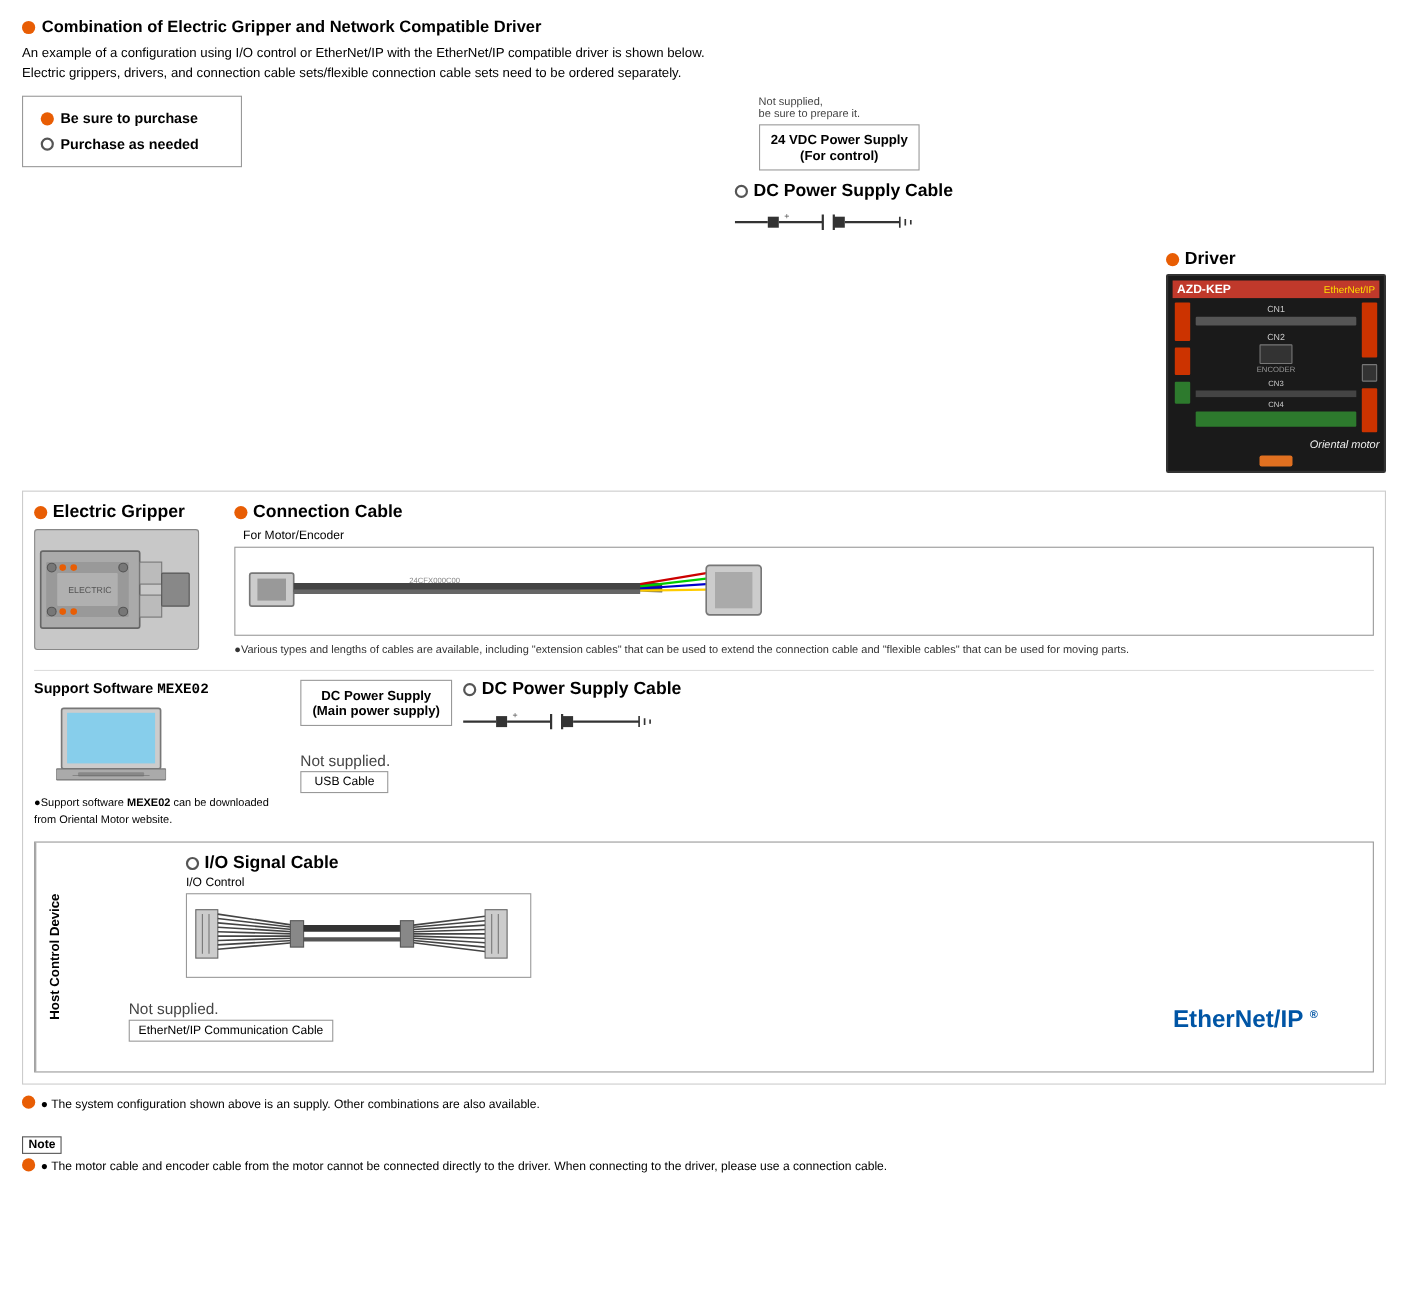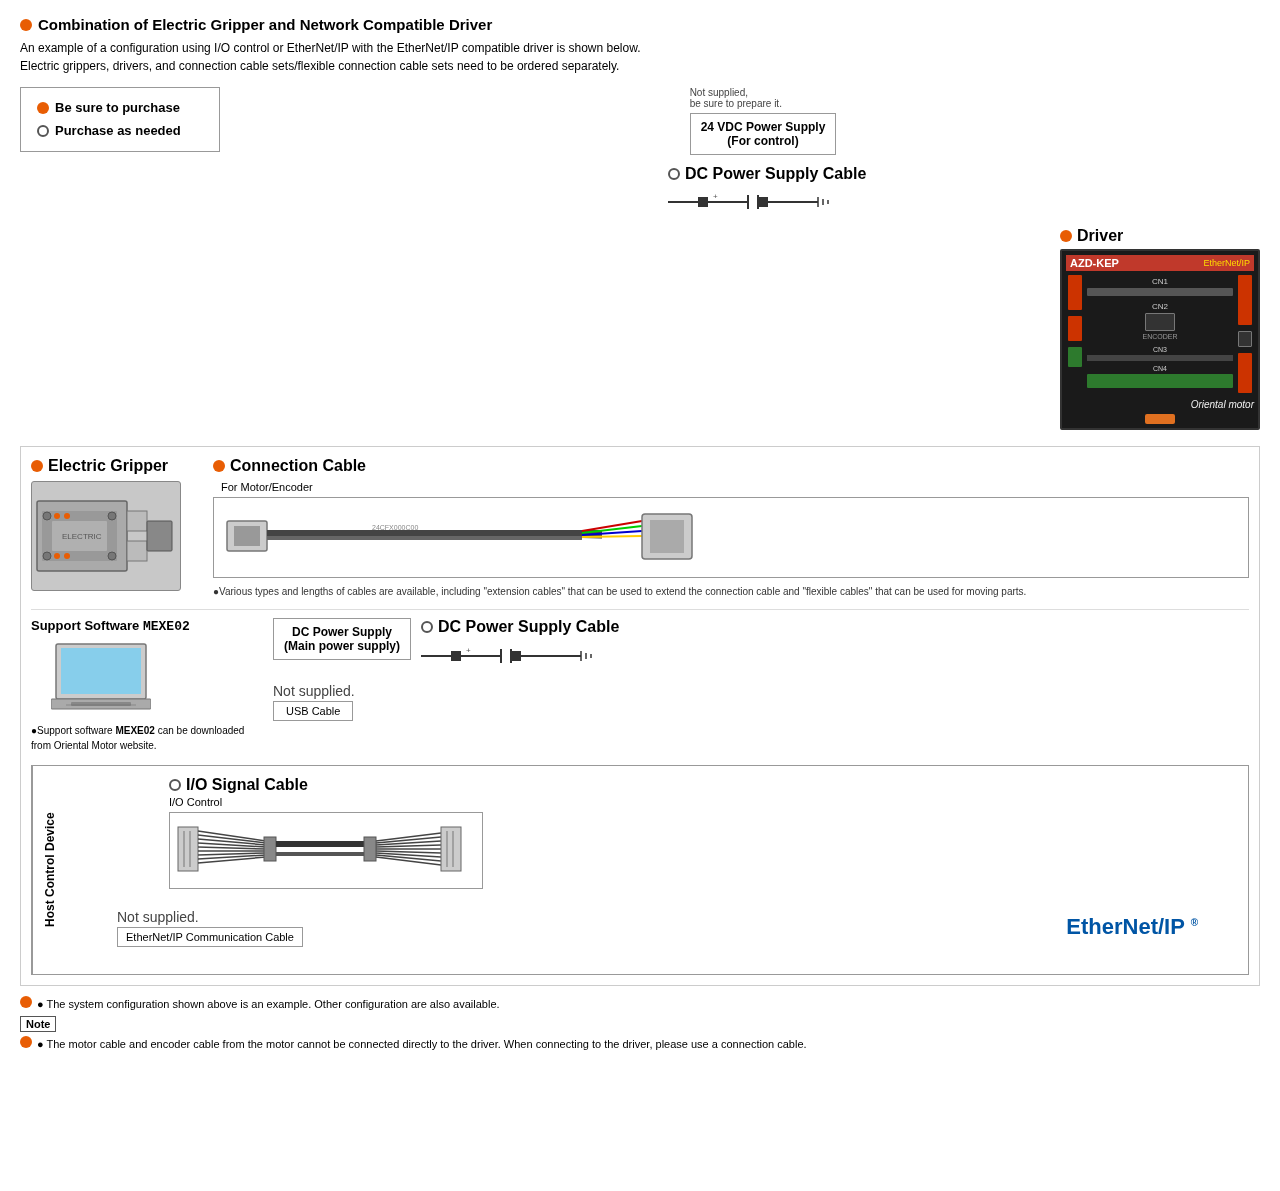--- a/index.html
+++ b/index.html
@@ -436,22 +436,22 @@
         </div>
       </div>
     </div>
   </div>
 
 </div>
 
 <div style="margin-top:10px;">
   <div class="footer-note">
     <span class="dot-filled"></span>
-    <span>● The system configuration shown above is an example. Other configuration are also available.</span>
-  </div>
-  <div style="margin-top:3px; display:flex; align-items:center; gap:6px;">
+    <span>● The system configuration shown above is an supply. Other combinations are also available.</span>
+  </div>
+  <div style="margin-top:20px; display:flex; align-items:center; gap:6px;">
     <div class="note-box">Note</div>
   </div>
   <div class="footer-note" style="margin-top:4px;">
     <span class="dot-filled"></span>
     <span>● The motor cable and encoder cable from the motor cannot be connected directly to the driver. When connecting to the driver, please use a connection cable.</span>
   </div>
 </div>
 
 </body></html>

